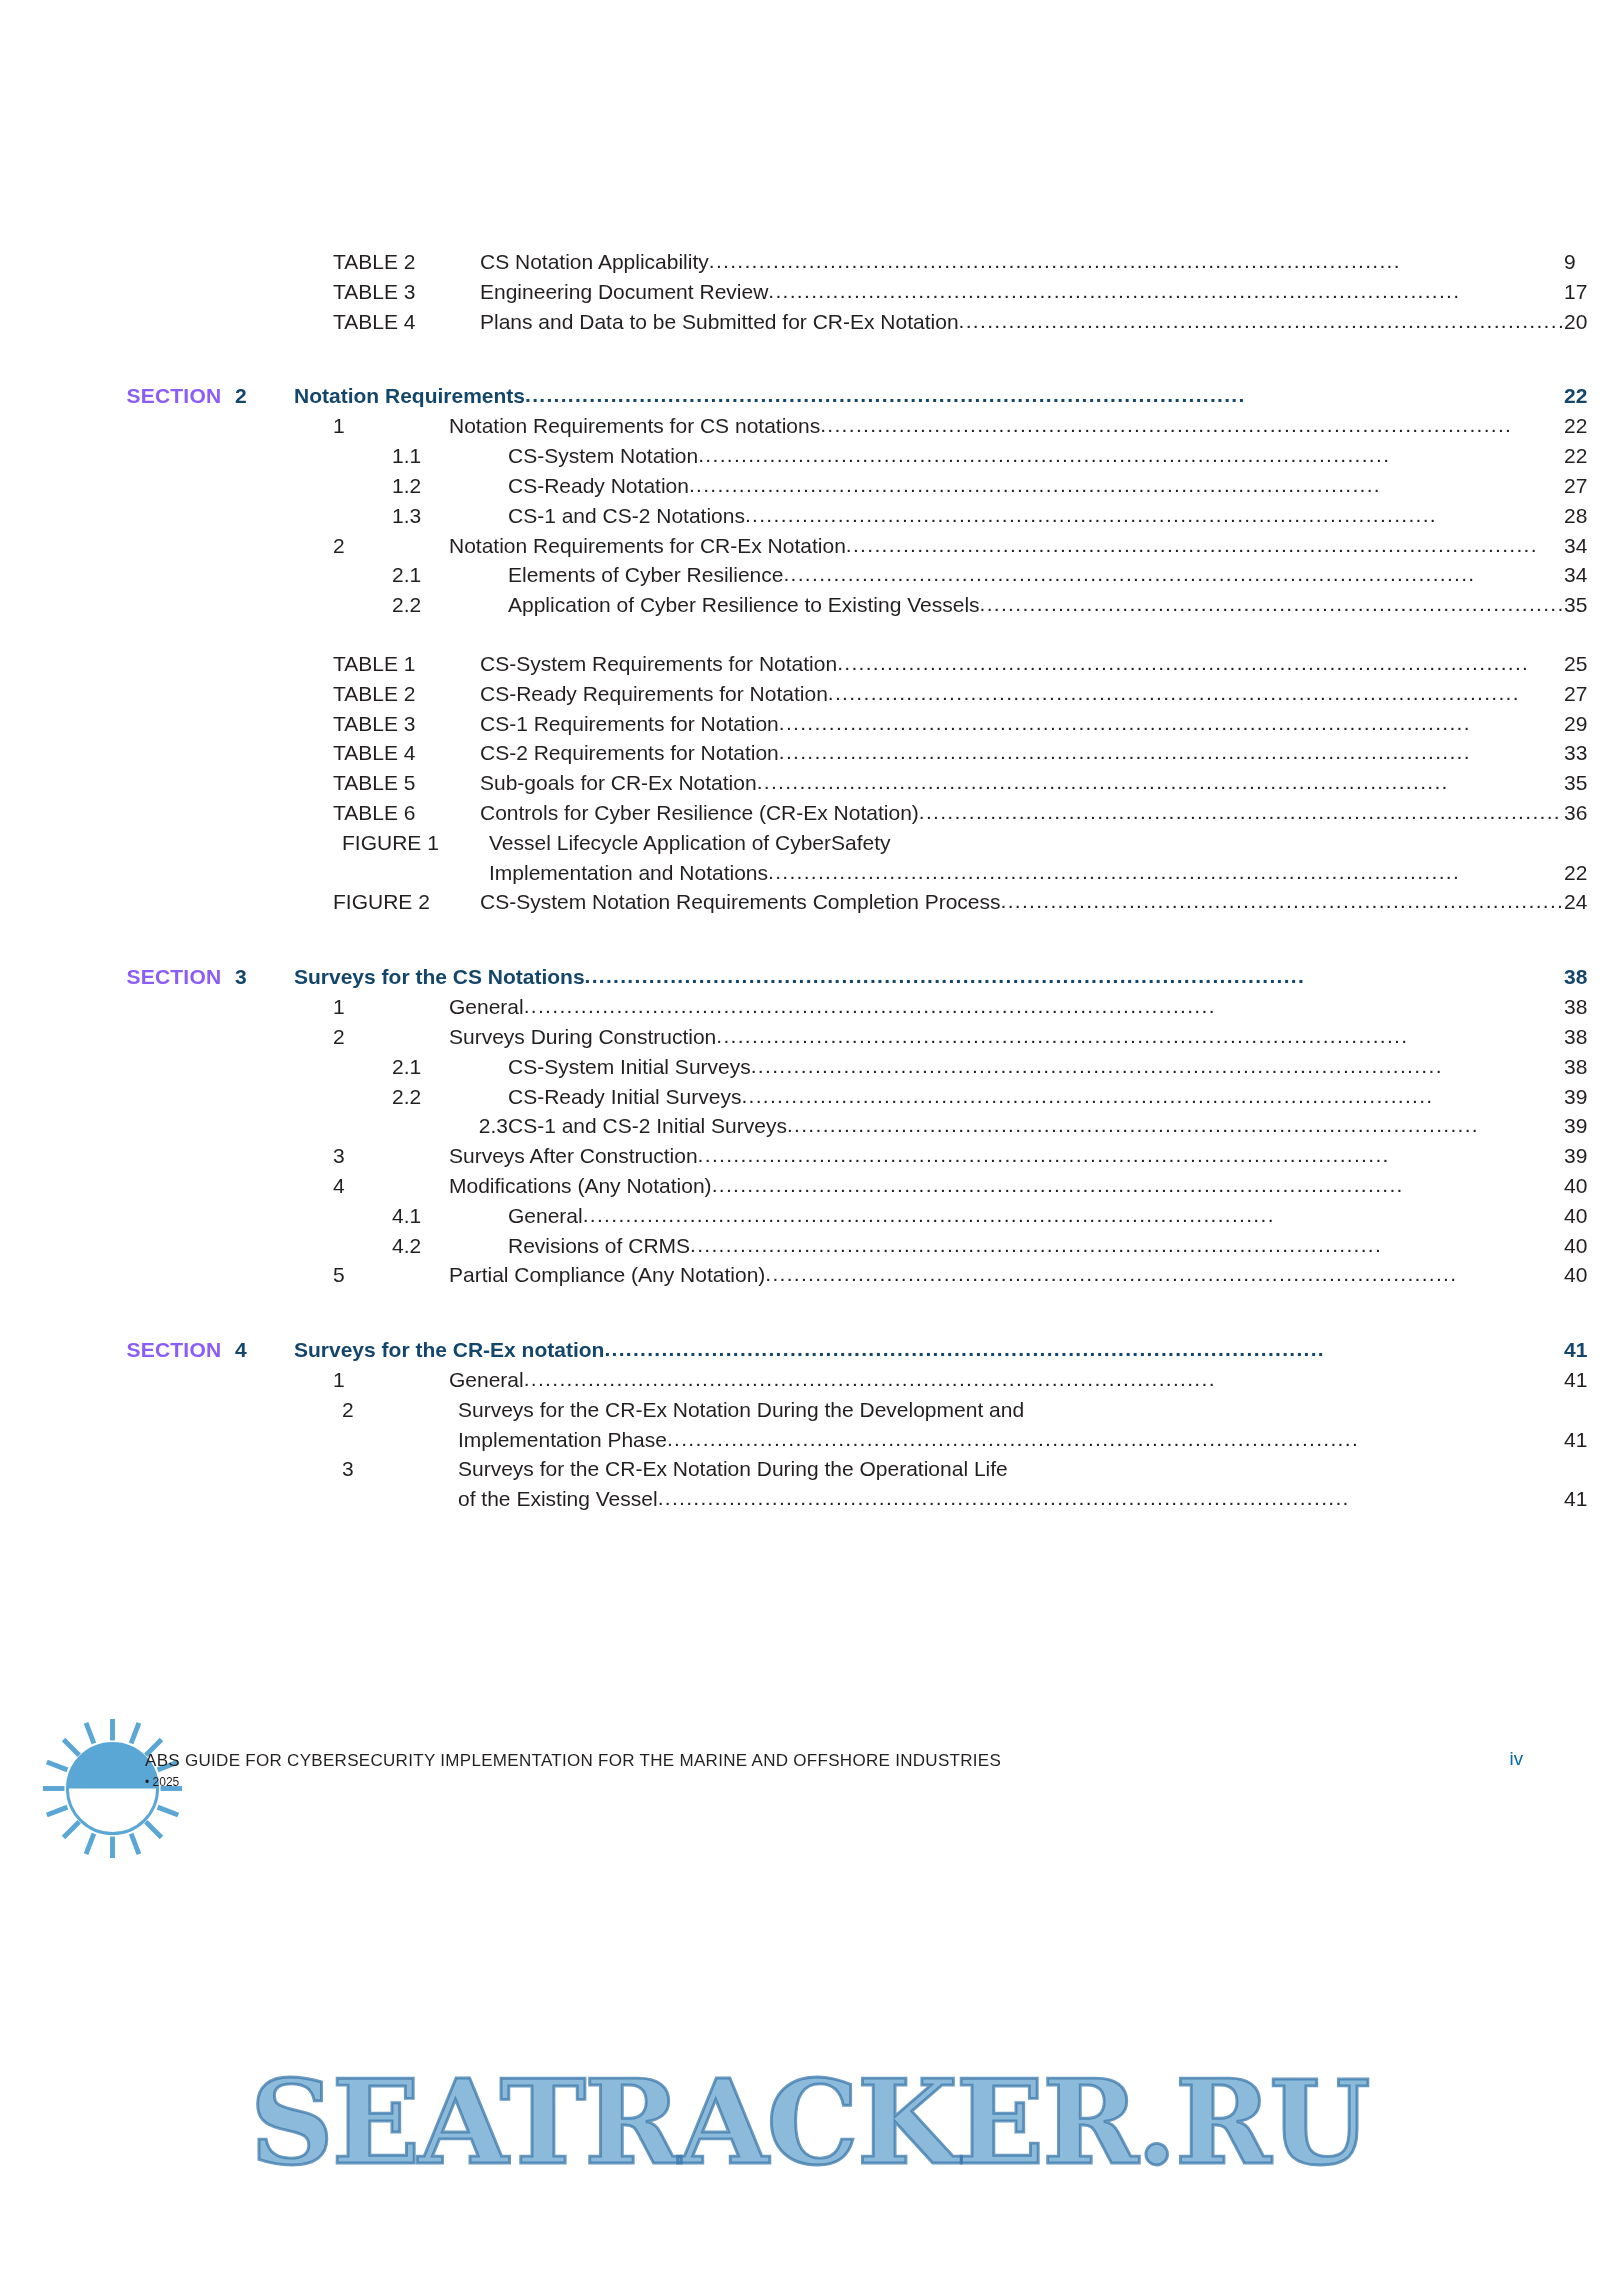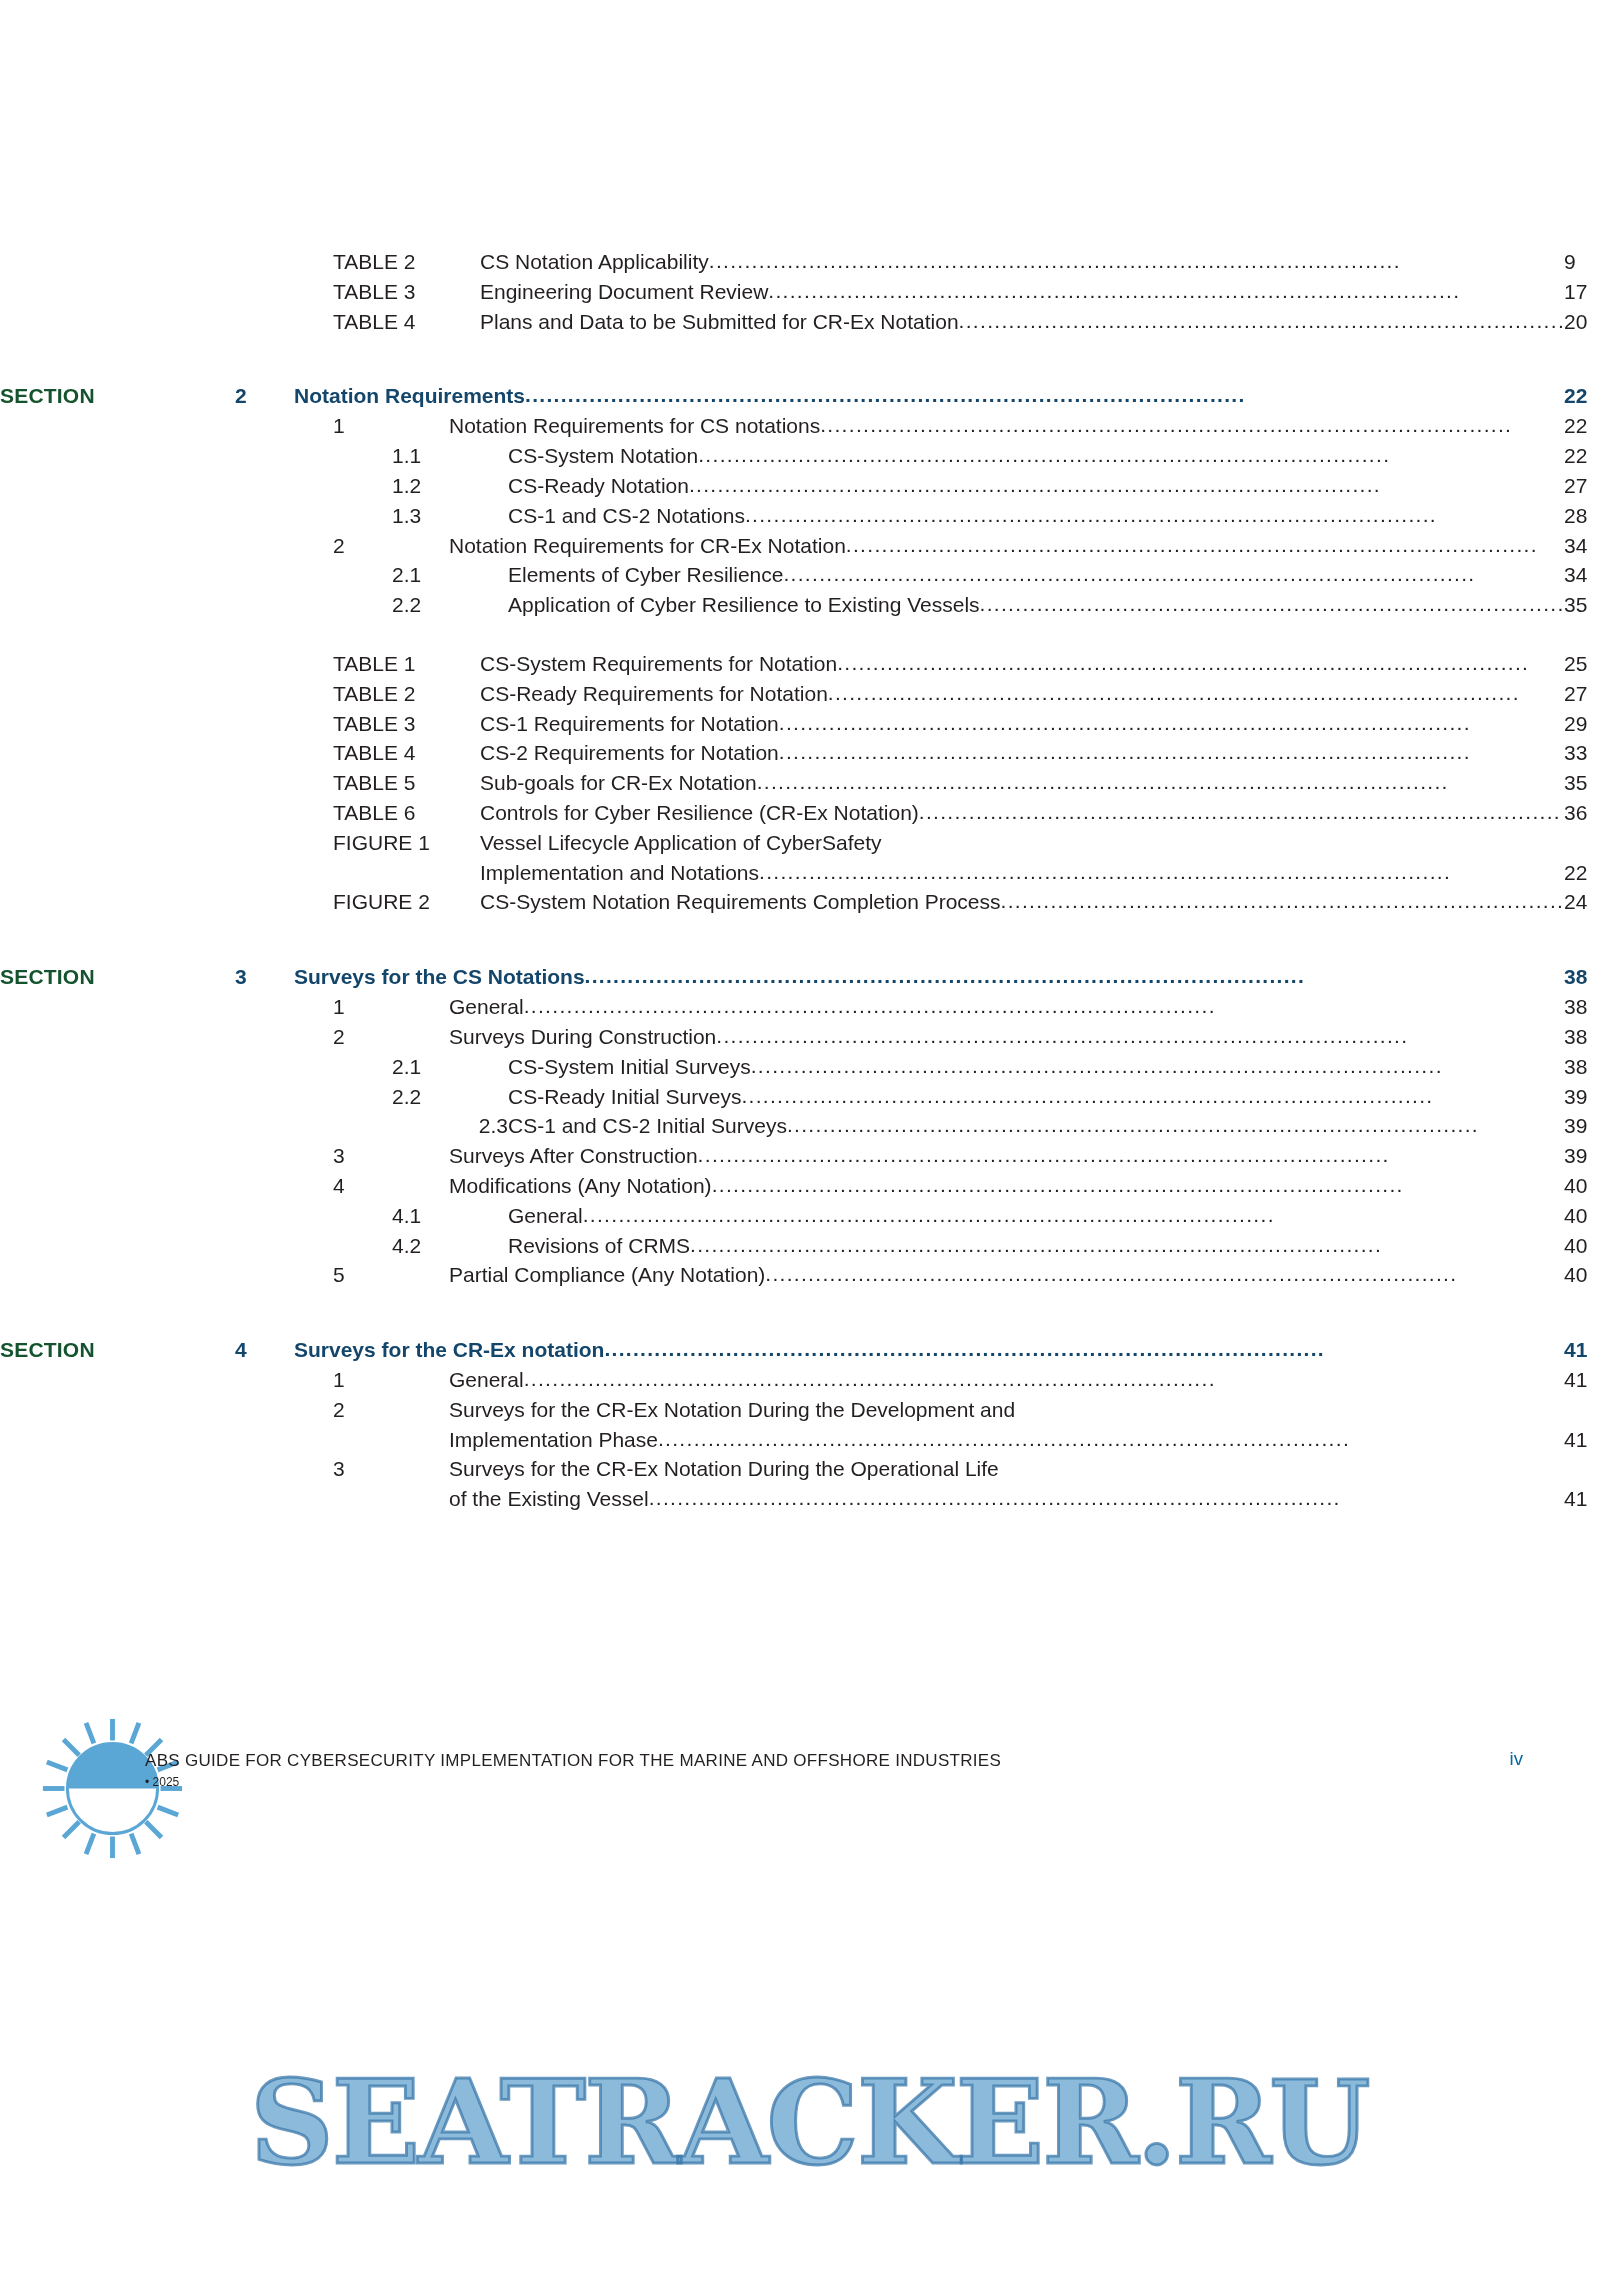--- a/index.html
+++ b/index.html
@@ -36,25 +36,25 @@
     margin: 0;
   }
   .row.gap-before {
     margin-top: 29px;
   }
   .row.gap-section {
     margin-top: 45px;
   }
   .col-sect {
     width: 235px;
-    text-align: left;
+    text-align: right;
     padding-right: 13.7px;
     box-sizing: border-box;
     font-weight: bold;
-    color: #14532d;
+    color: #8b5cf6;
     letter-spacing: 0.2px;
   }
   .col-num {
     width: 59px;
     text-align: left;
     box-sizing: border-box;
   }
   .col-num.bold {
     font-weight: bold;
     color: #14466b;
@@ -107,20 +107,21 @@
   }
   .pg.bold {
     font-weight: bold;
     color: #14466b;
   }
   .row2 {
     display: flex;
     font-size: 21px;
     color: #231f20;
     line-height: 1.42;
+    margin-left: 9px;
   }
   .wrapline {
     display: flex;
     align-items: baseline;
   }
   .twoline-body {
     flex: 1 1 auto;
   }
 
   

